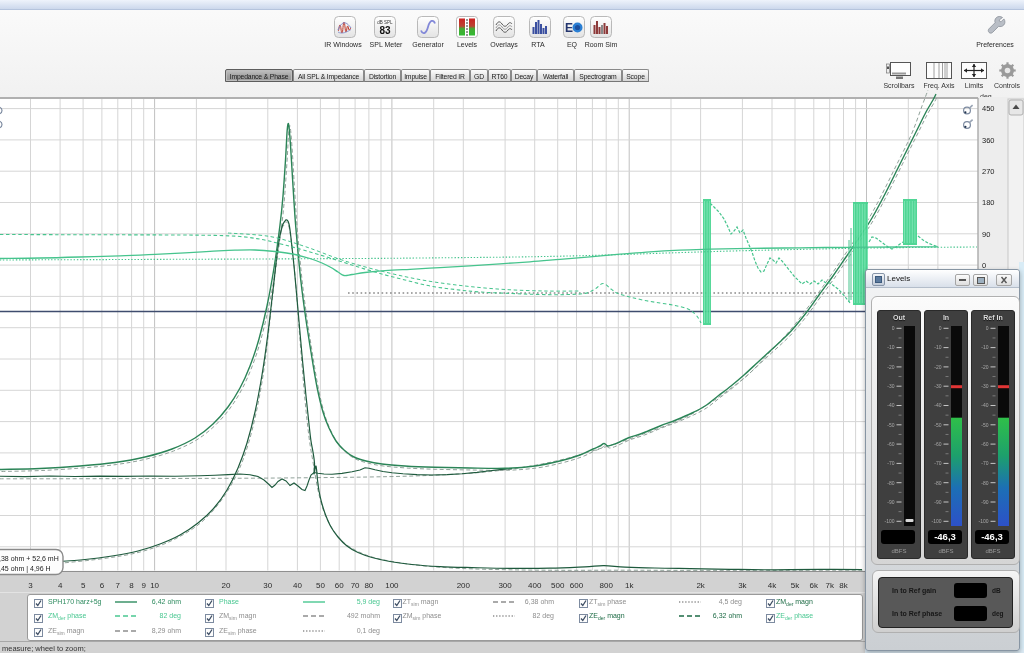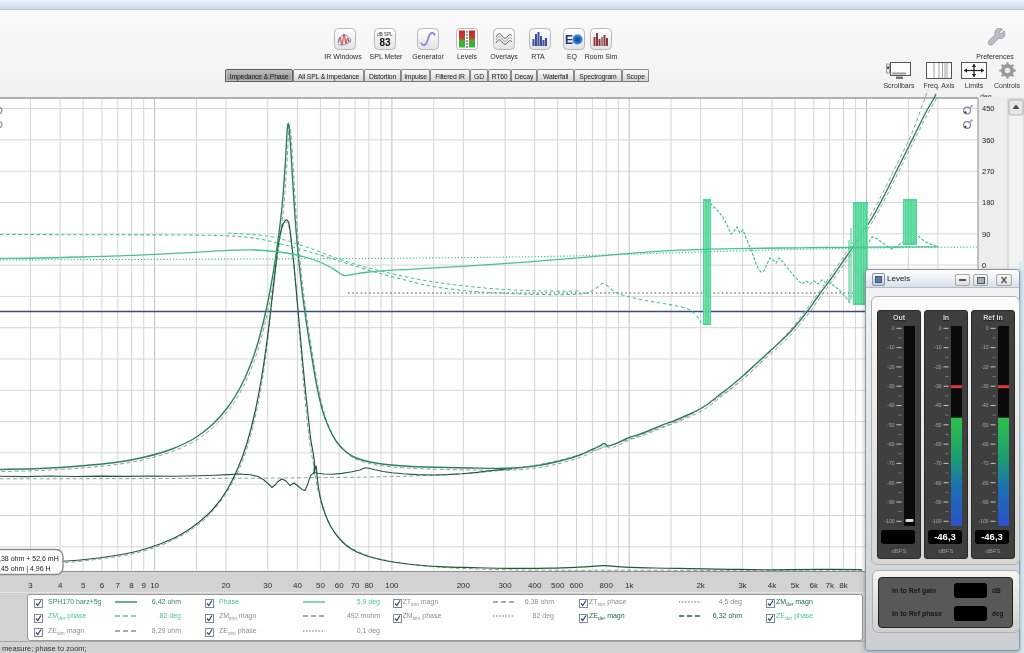--- a/index.html
+++ b/index.html
@@ -14,21 +14,21 @@
   .tabsel{background:linear-gradient(#c2c2c2,#a2a2a2 55%,#989898);border:1px solid #5d5d5d;box-shadow:inset 0 0 0 1px #bdbdbd;}
   .ilabel{position:absolute;top:41px;font-size:7px;color:#2a2a2a;text-align:center;white-space:nowrap;}
 </style>
 </head>
 <body>
 
 <div class="abs" style="left:0;top:0;width:1024px;height:9px;background:linear-gradient(#eef3fb,#ccd8ec);border-bottom:1px solid #b5c4dd;"></div>
 
 <div class="abs" style="left:0;top:10px;width:1024px;height:87px;background:linear-gradient(#fafafa,#f1f1f1);"></div>
 
-<div id="toolbar" class="abs" style="left:0;top:12px;width:869px;height:60px;">
+<div id="toolbar" class="abs" style="left:0;top:0;width:869px;height:60px;">
     <svg width="22" height="22" viewBox="0 0 22 22" style="position: absolute; left: 334px; top: 16px;">
       <rect x="0.5" y="0.5" width="21" height="21" rx="4" fill="url(#bg1)" stroke="#b9b9b9"></rect>
       <defs>
         <linearGradient id="bg1" x1="0" y1="0" x2="0" y2="1">
           <stop offset="0" stop-color="#ffffff"></stop>
           <stop offset="1" stop-color="#e3e3e3"></stop>
         </linearGradient>
       </defs>
       <path d="M4,15 C5,15 5,9 6,9 C7,9 7,17 8,17 C9,17 9,6 10,6 C11,6 11,16 12,16 C12.8,16 12.8,10 13.6,10 C14.4,10 14.4,14 15.2,14 C16,14 16,12 17,12.5" fill="none" stroke="#c0392b" stroke-width="1"></path>
       <path d="M4,14 C8,4.5 12,5 17,12" fill="none" stroke="#7b86c8" stroke-width="1"></path>
@@ -462,21 +462,21 @@
       <path d="M2,4.5 L3.8,6.5 L7,1.5" fill="none" stroke="#3d4d63" stroke-width="1.3"></path>
     </svg>
     <div style="position: absolute; left: 191px; top: 31.5px; font-size: 7px; color: rgb(142, 142, 142); white-space: nowrap;">ZE<sub style="font-size:5px">sim</sub>&nbsp;phase</div>
     <svg width="22" height="4" viewBox="0 0 22 4" style="position: absolute; left: 275px; top: 33.5px;">
       <line x1="0" y1="2" x2="22" y2="2" stroke="#8e8e8e" stroke-width="1.4" stroke-dasharray="1.3,1.8"></line>
     </svg>
     <div style="position: absolute; left: 282px; top: 31.5px; width: 70px; text-align: right; font-size: 7px; color: rgb(142, 142, 142); white-space: nowrap;">0,1 deg</div>
   </div>
 
 <div class="abs" style="left:0;top:641px;width:1024px;height:12px;background:#d2d2d2;border-top:1px solid #a8a8a8;">
-  <div style="font-size:7.5px;color:#333;padding:2px 0 0 2px;">measure; phase to zoom;</div>
+  <div style="font-size:7.5px;color:#333;padding:2px 0 0 2px;">measure; wheel to zoom;</div>
 </div>
 
 <div class="abs" style="left:1019px;top:262px;width:5px;height:391px;background:#d9ecf6;"></div>
 <div class="abs" style="left:865px;top:649px;width:159px;height:4px;background:#dcebf5;"></div>
 <div id="levelswin" class="abs" style="left: 865px; top: 269px; width: 153px; height: 380px; border: 1px solid rgb(135, 149, 163); border-radius: 3px; background: linear-gradient(rgb(243, 244, 245), rgb(203, 207, 211)); box-shadow: rgba(0, 0, 0, 0.3) 0px 2px 5px;">
     <div style="position: absolute; left: 0px; top: 0px; width: 100%; height: 17px; background: linear-gradient(rgb(255, 255, 255), rgb(217, 224, 234)); border-bottom: 1px solid rgb(179, 189, 202); border-radius: 3px 3px 0px 0px;"></div>
     <div style="position: absolute; left: 6px; top: 3px; width: 11px; height: 11px; background: linear-gradient(rgb(244, 246, 249), rgb(195, 204, 217)); border: 1px solid rgb(135, 149, 168); border-radius: 2px;">
       <div style="position:absolute;left:2px;top:2px;width:5px;height:5px;background:#5b7a9e;border:1px solid #3c5a7c;"></div>
     </div>
     <div style="position: absolute; left: 21px; top: 3.5px; font-size: 8px; color: rgb(17, 17, 17);">Levels</div>

